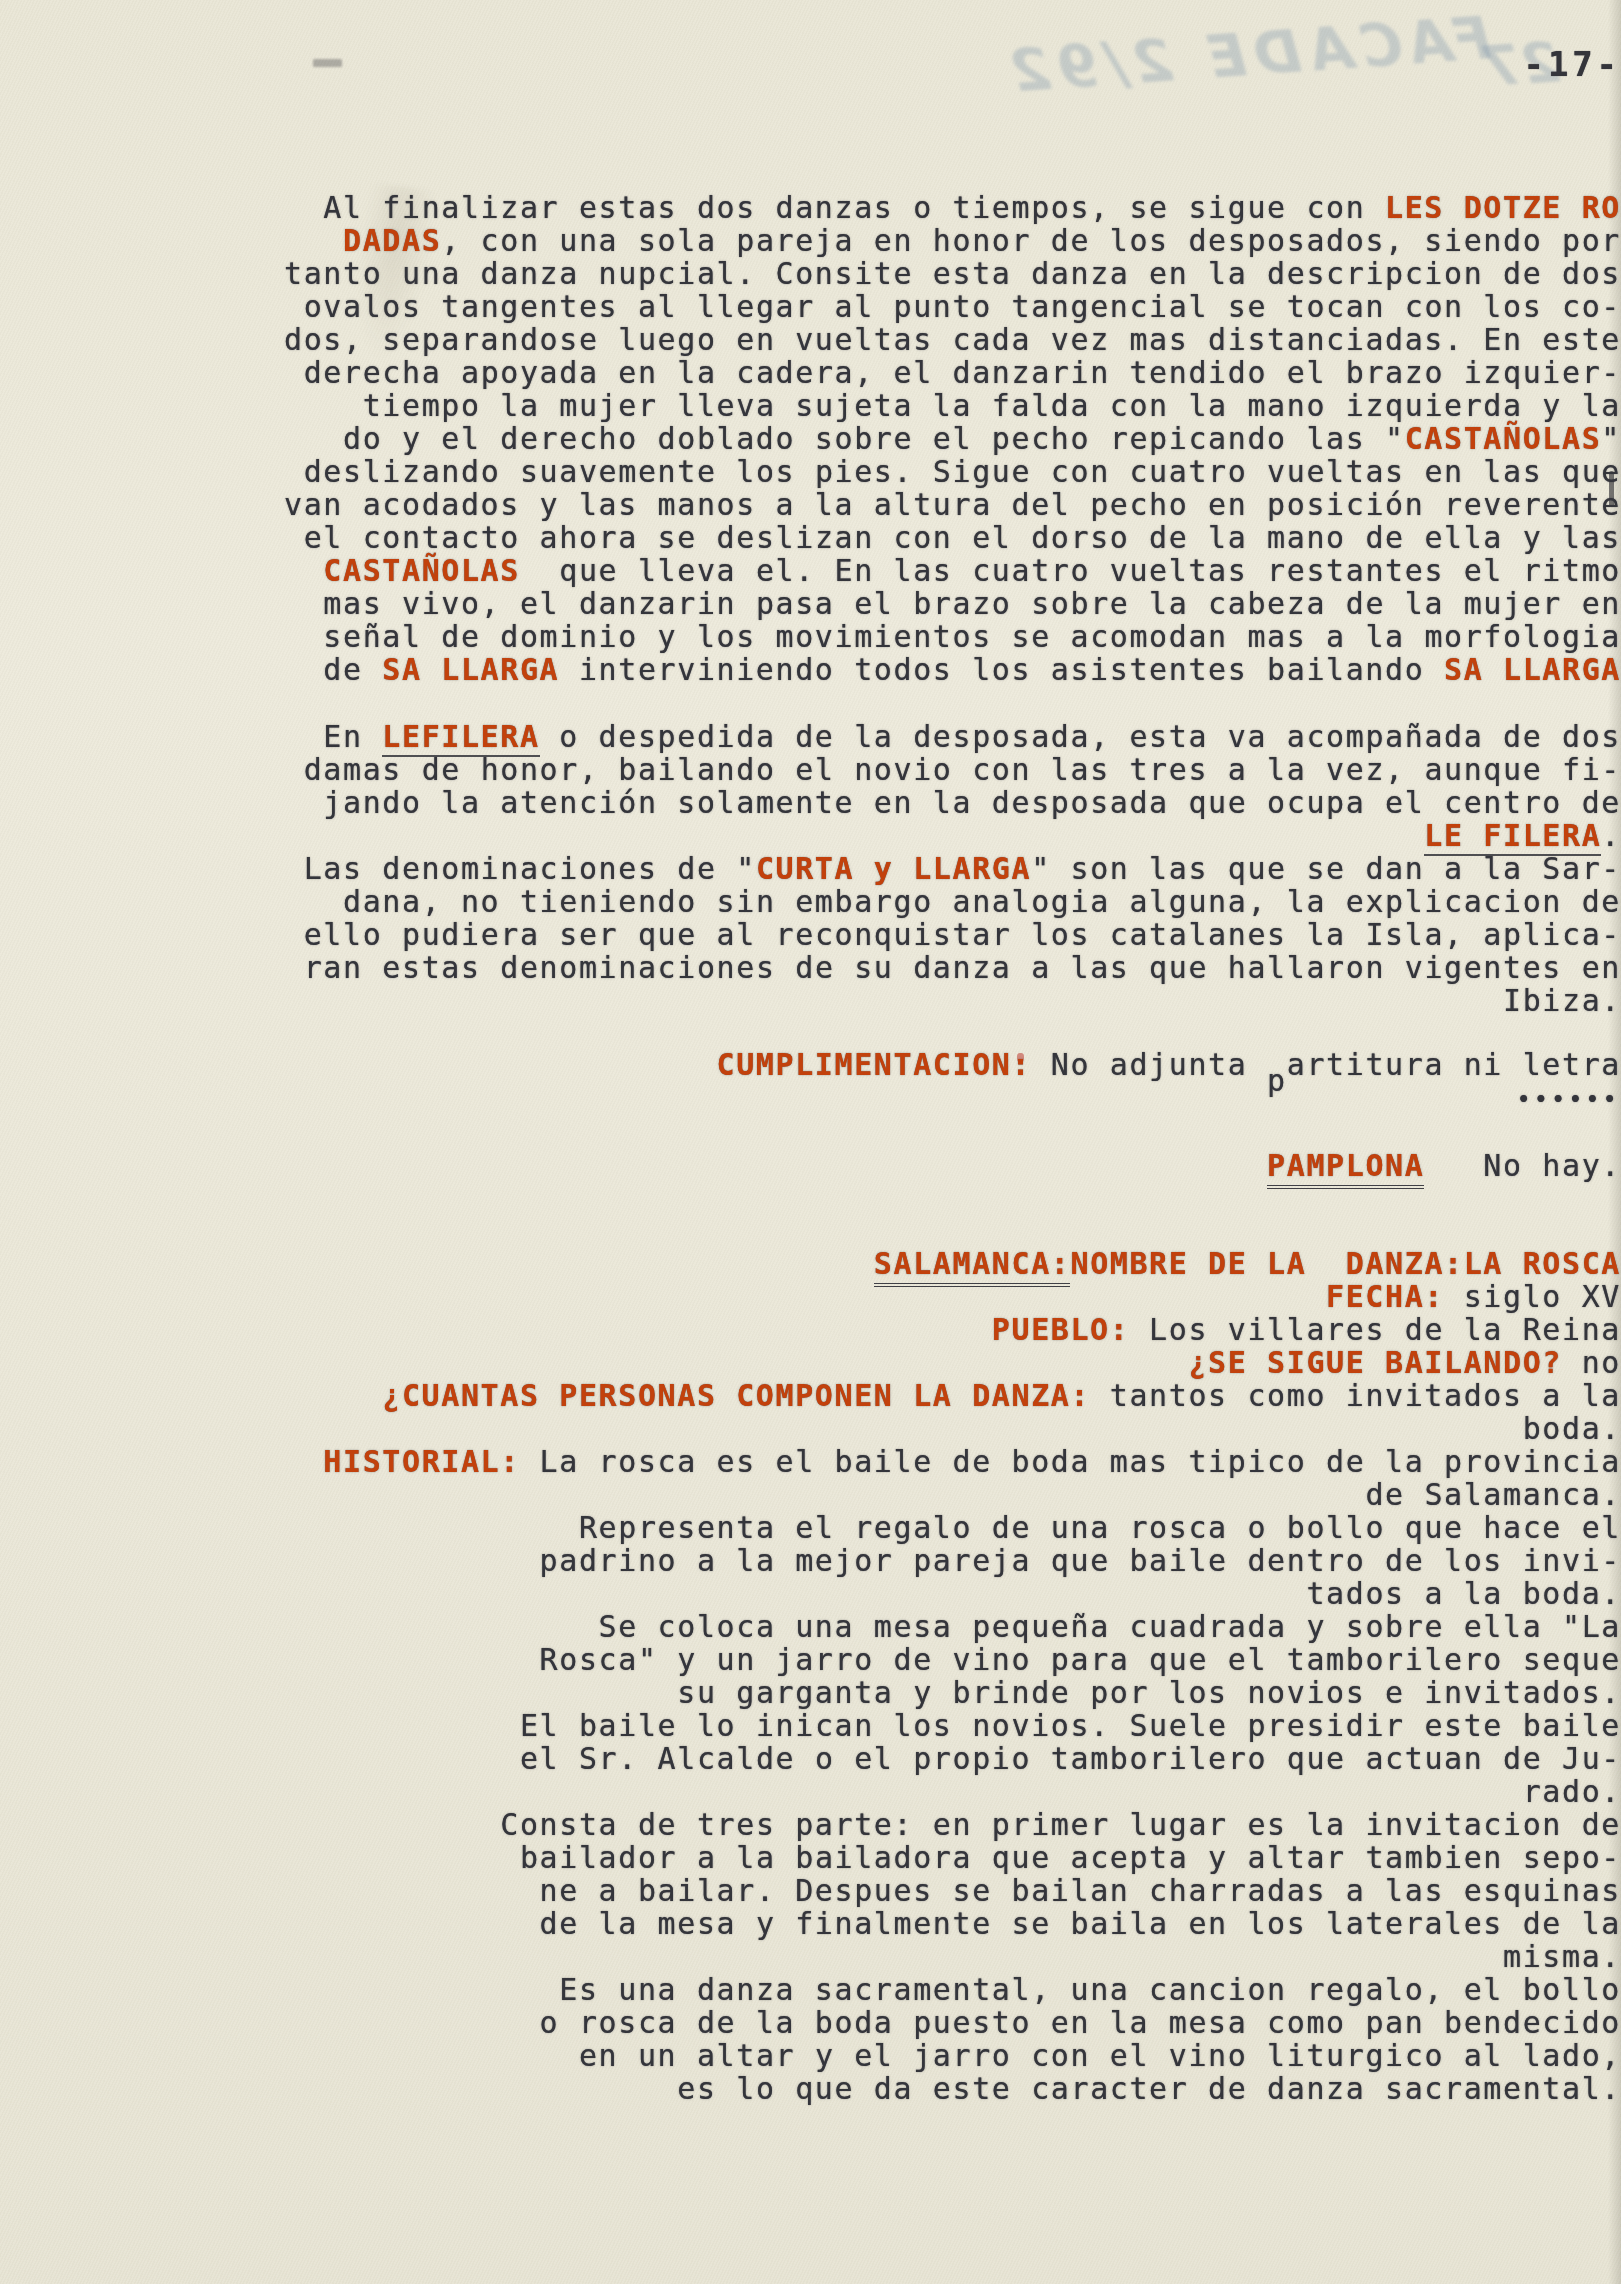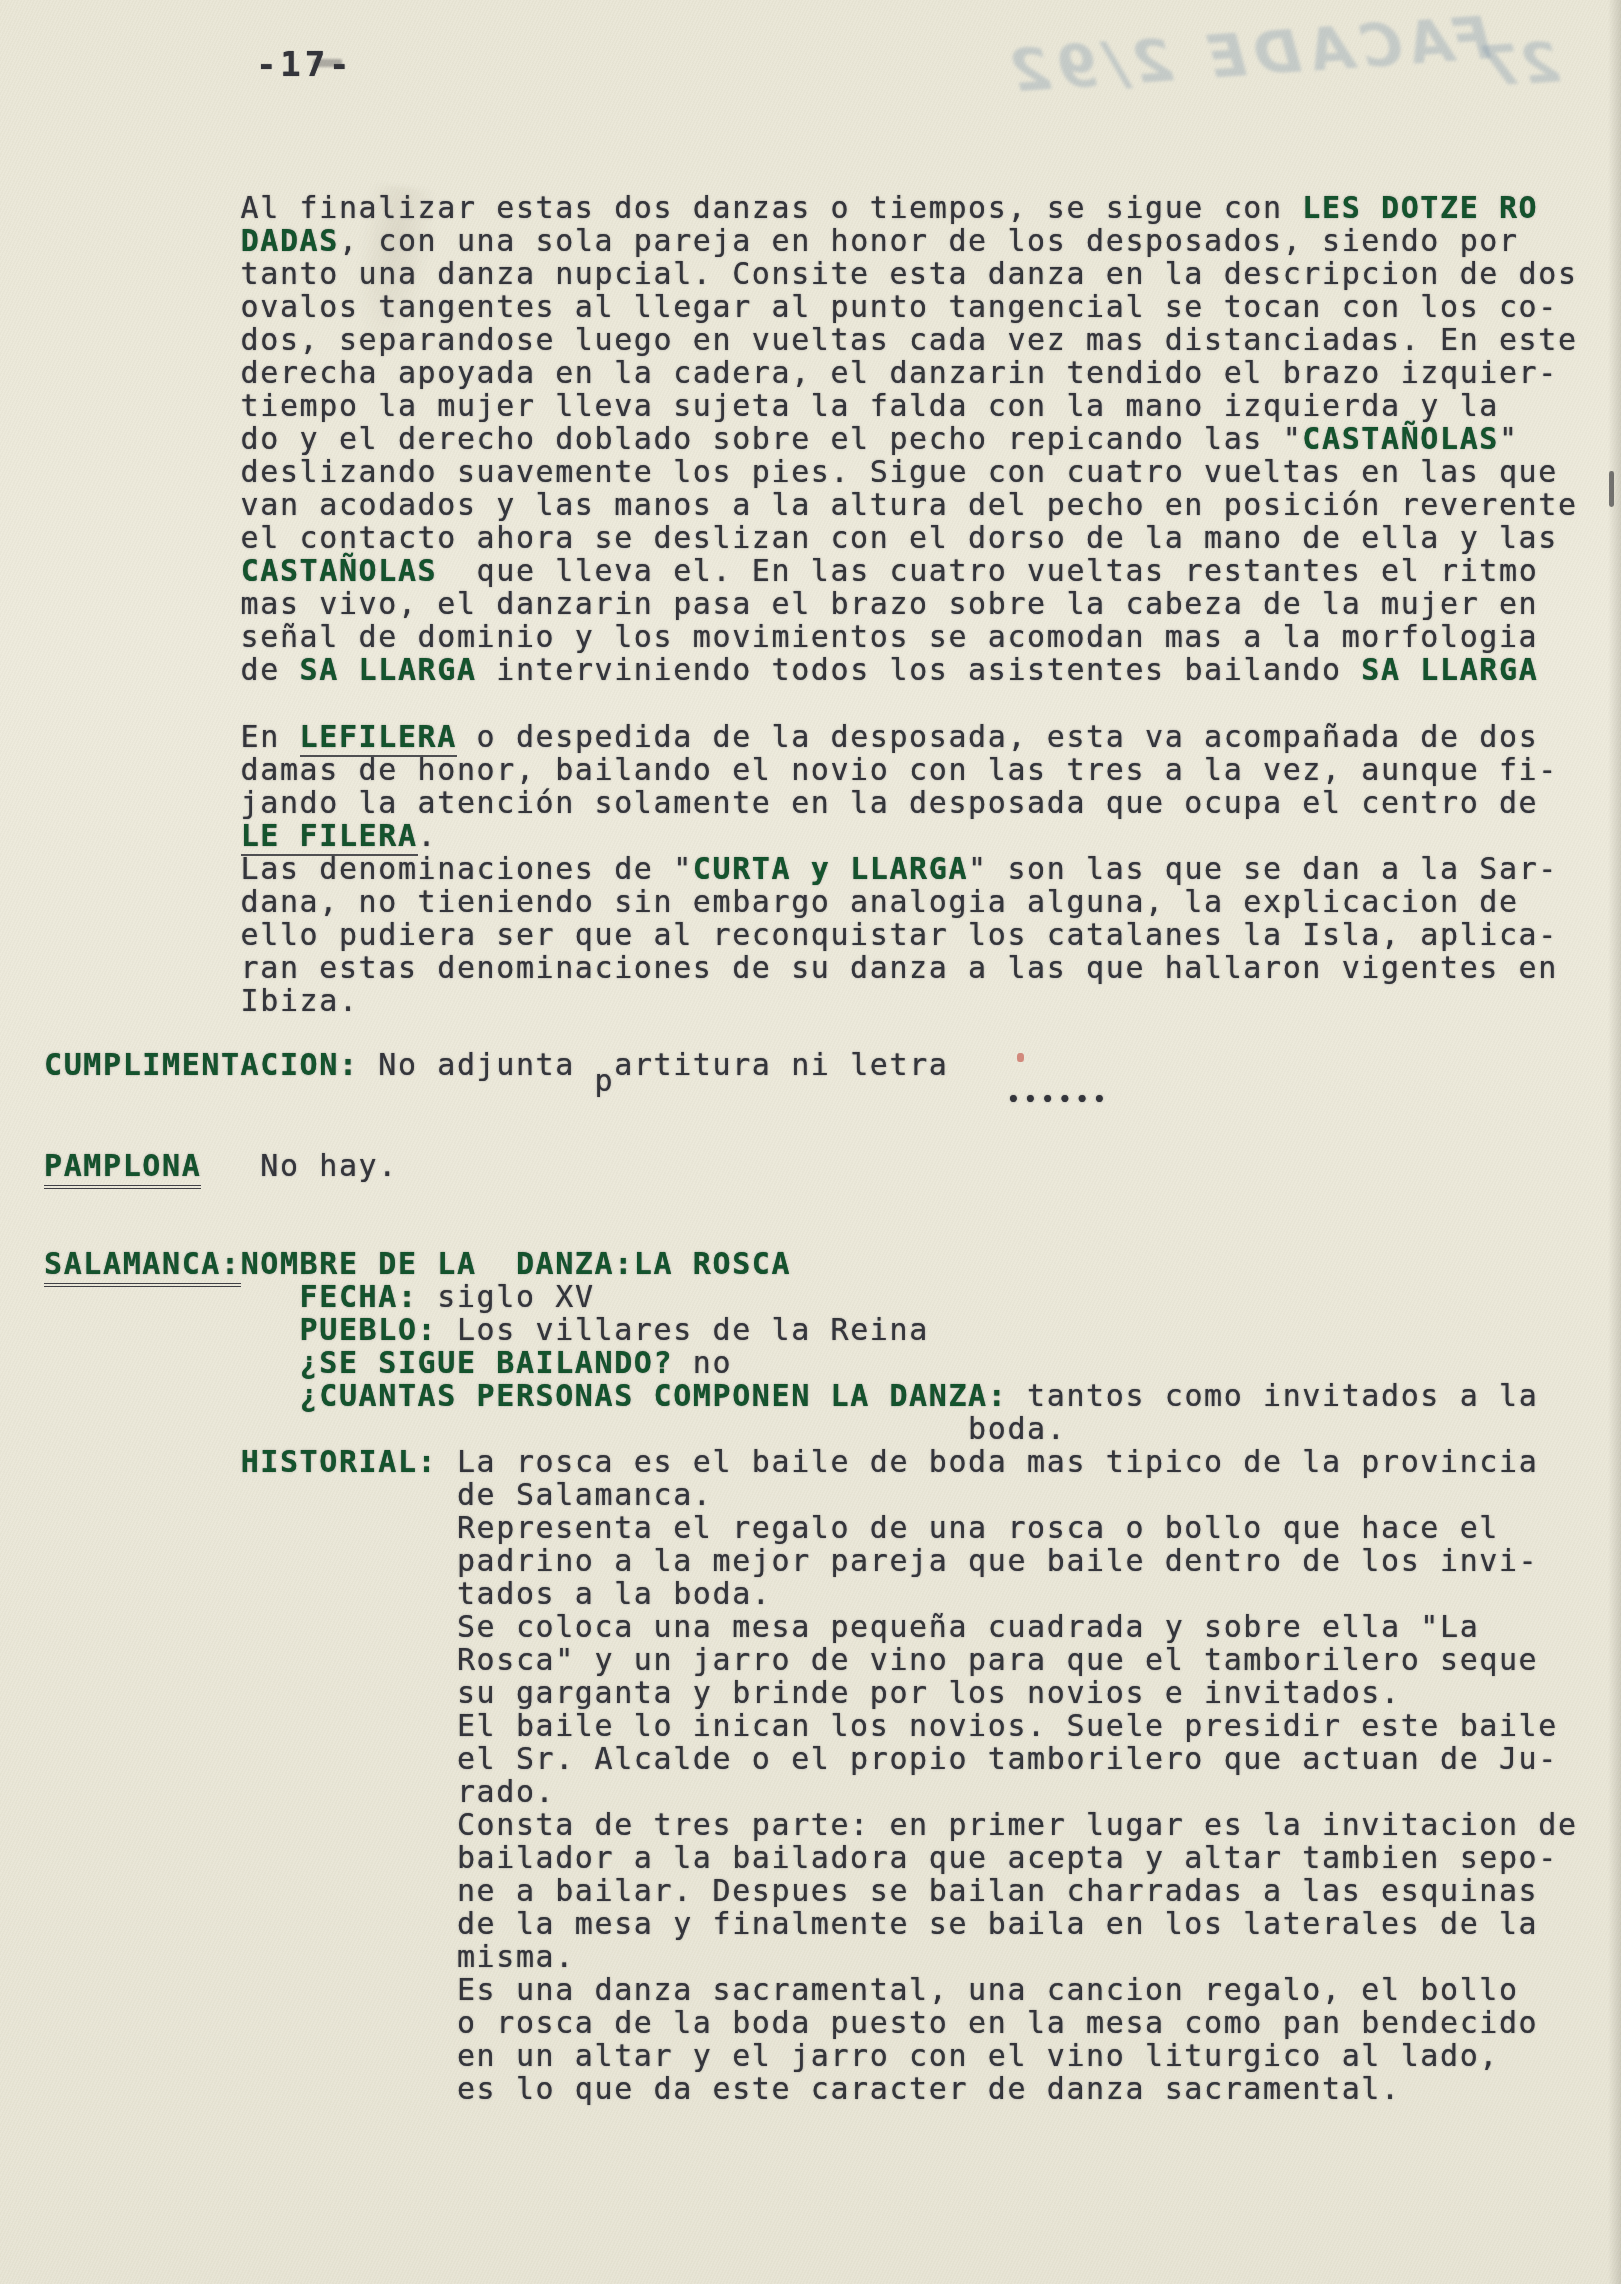--- a/index.html
+++ b/index.html
@@ -3,28 +3,28 @@
 <meta charset="utf-8">
 <style>
   html,body{margin:0;padding:0;}
   body{
     width:1621px;height:2284px;position:relative;overflow:hidden;
     font-family:"DejaVu Sans Mono",monospace;
     background:
       repeating-linear-gradient(115deg, rgba(255,255,255,.04) 0 1.5px, rgba(120,115,95,.03) 1.5px 2.9px),
       linear-gradient(180deg,#e9e6d6 0%,#edeadc 28%,#eae7d8 62%,#e7e4d4 100%);
   }
-  .paper{position:absolute;inset:0;}
+  .paper{position:absolute;inset:0;text-align:right;}
   .doc{
     position:absolute;left:0;top:0;width:1621px;
     padding:48px 0 0 44px;box-sizing:border-box;
     color:#34353b;font-size:30px;line-height:33px;letter-spacing:1.6px;
   }
   .tl{white-space:pre;text-shadow:0 0 1px rgba(44,44,54,.72),0 0 3.4px rgba(44,44,54,.14);}
-  .b{font-weight:bold;color:#14532d;}
+  .b{font-weight:bold;color:#c2410c;}
   .u{border-bottom:2.4px solid rgba(52,53,59,.85);padding-bottom:1px;}
   .u2{border-bottom:4.9px double rgba(45,46,53,.9);padding-bottom:1.5px;}
   .drop{position:relative;top:.52em;}
   .dots{font-size:19.6px;letter-spacing:5.4px;font-weight:bold;vertical-align:middle;}
   .page-number{font-weight:bold;font-size:34px;letter-spacing:3.9px;margin-left:212px;
     text-shadow:0 0 1px rgba(44,44,54,.8);}
   #para1{margin-top:110px;}
   #para23{margin-top:34px;}
   #cumpl{margin-top:31px;}
   #pamplona{margin-top:33px;}

